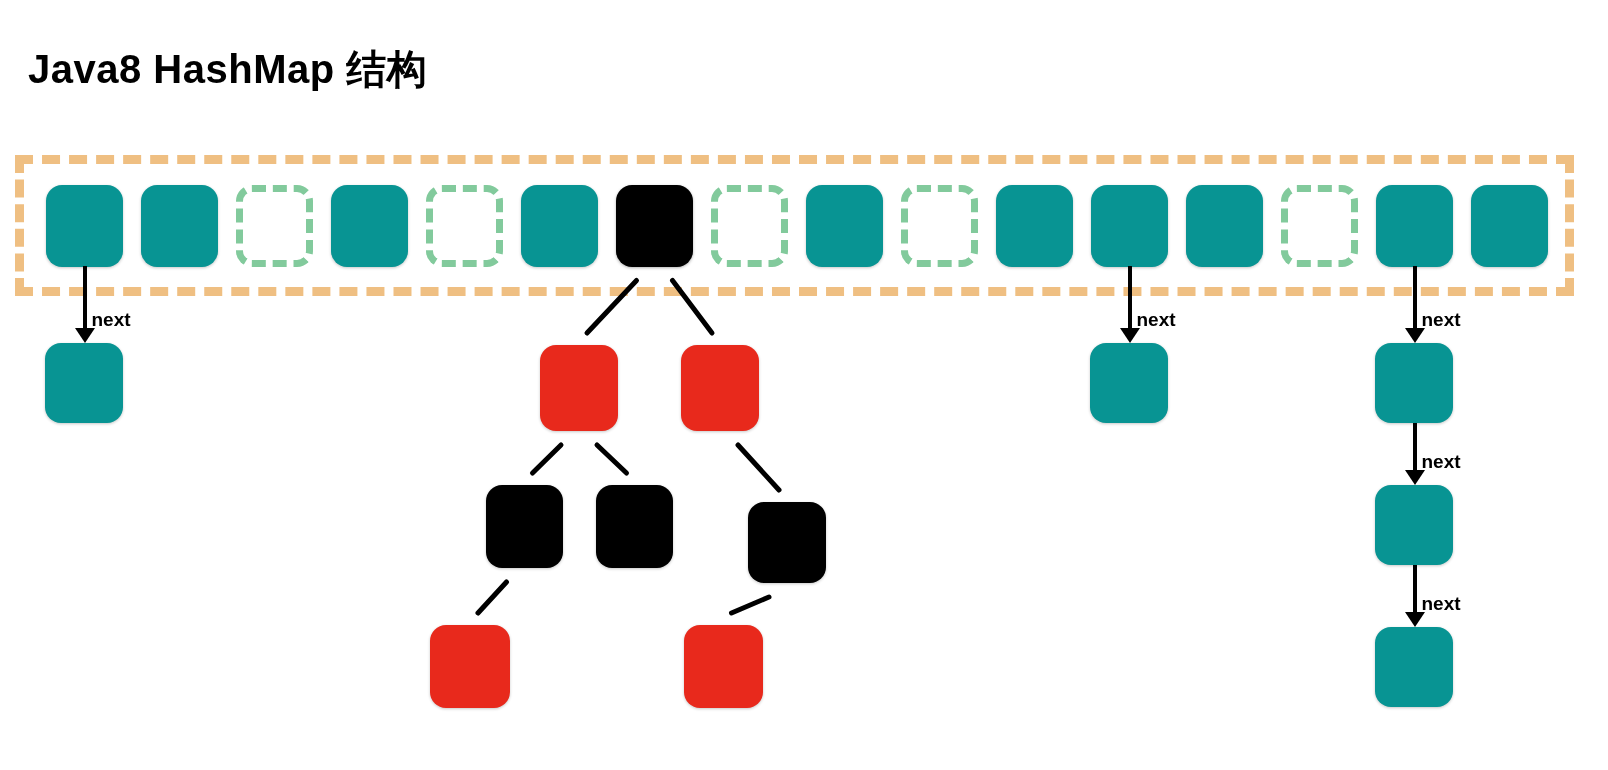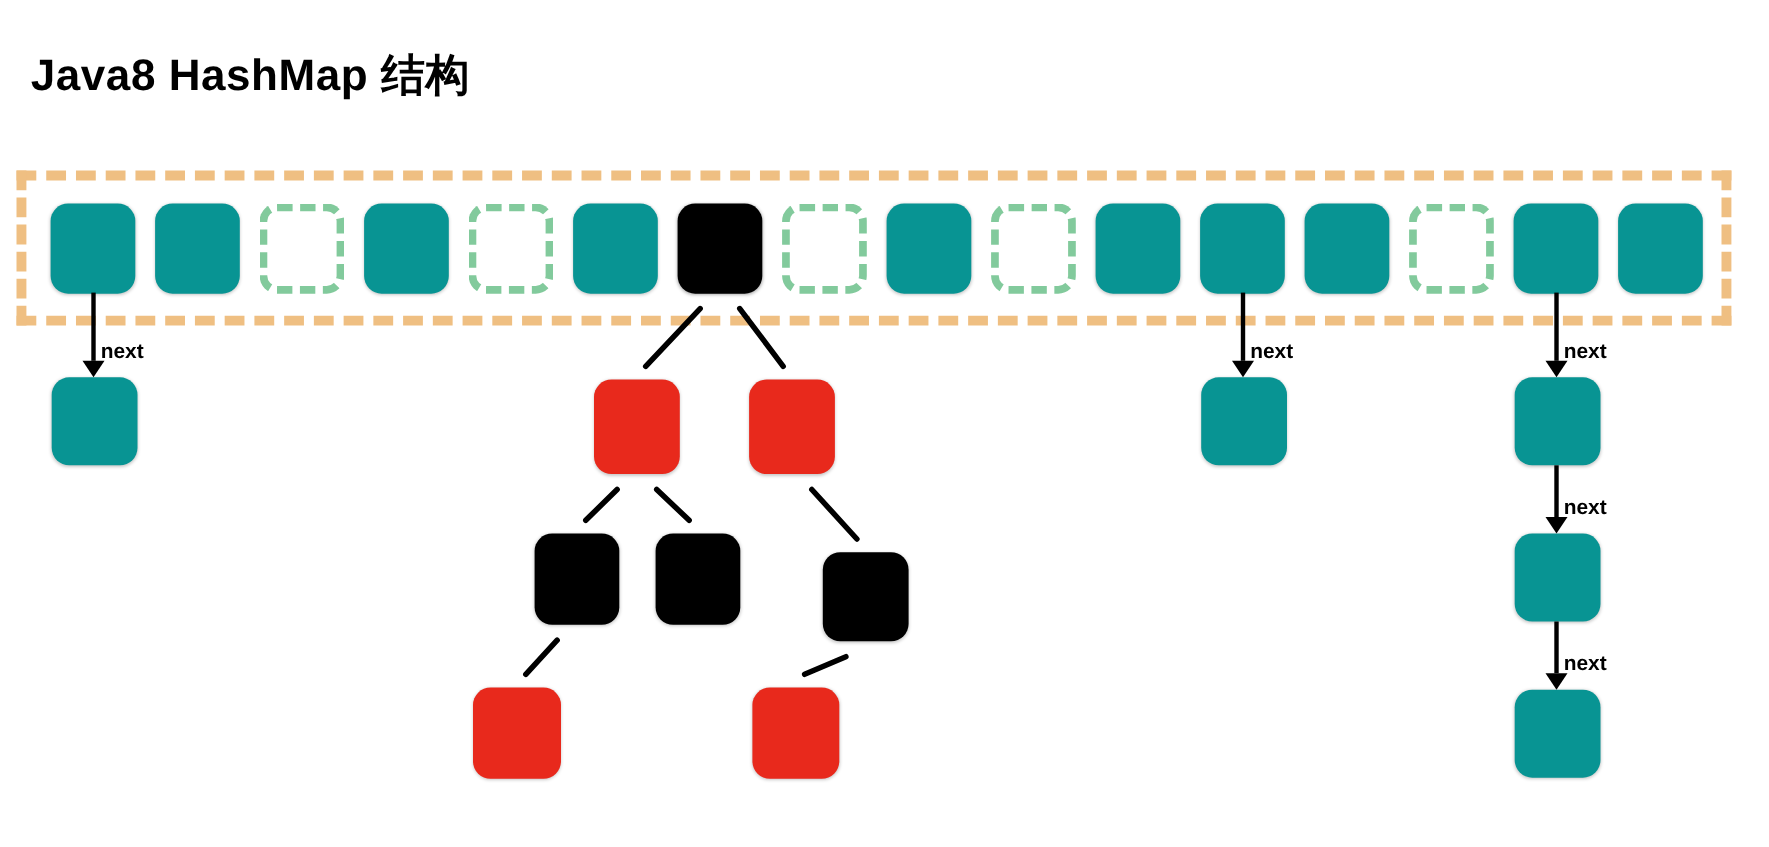--- a/index.html
+++ b/index.html
@@ -54,21 +54,21 @@
     border: 7px dashed var(--empty-border);
     background: transparent;
   }
 
   
   .linked-list {
     position: absolute;
     width: 80px;
     display: flex;
     flex-direction: column;
-    align-items: flex-end;
+    align-items: flex-start;
   }
   .chain-node {
     flex: none;
     width: 78px; height: 80px;
     border-radius: 16px;
     background: var(--node-fill);
     box-shadow: 0 1px 3px rgba(0,0,0,0.22);
   }
   .chain-arrow {
     position: relative;

